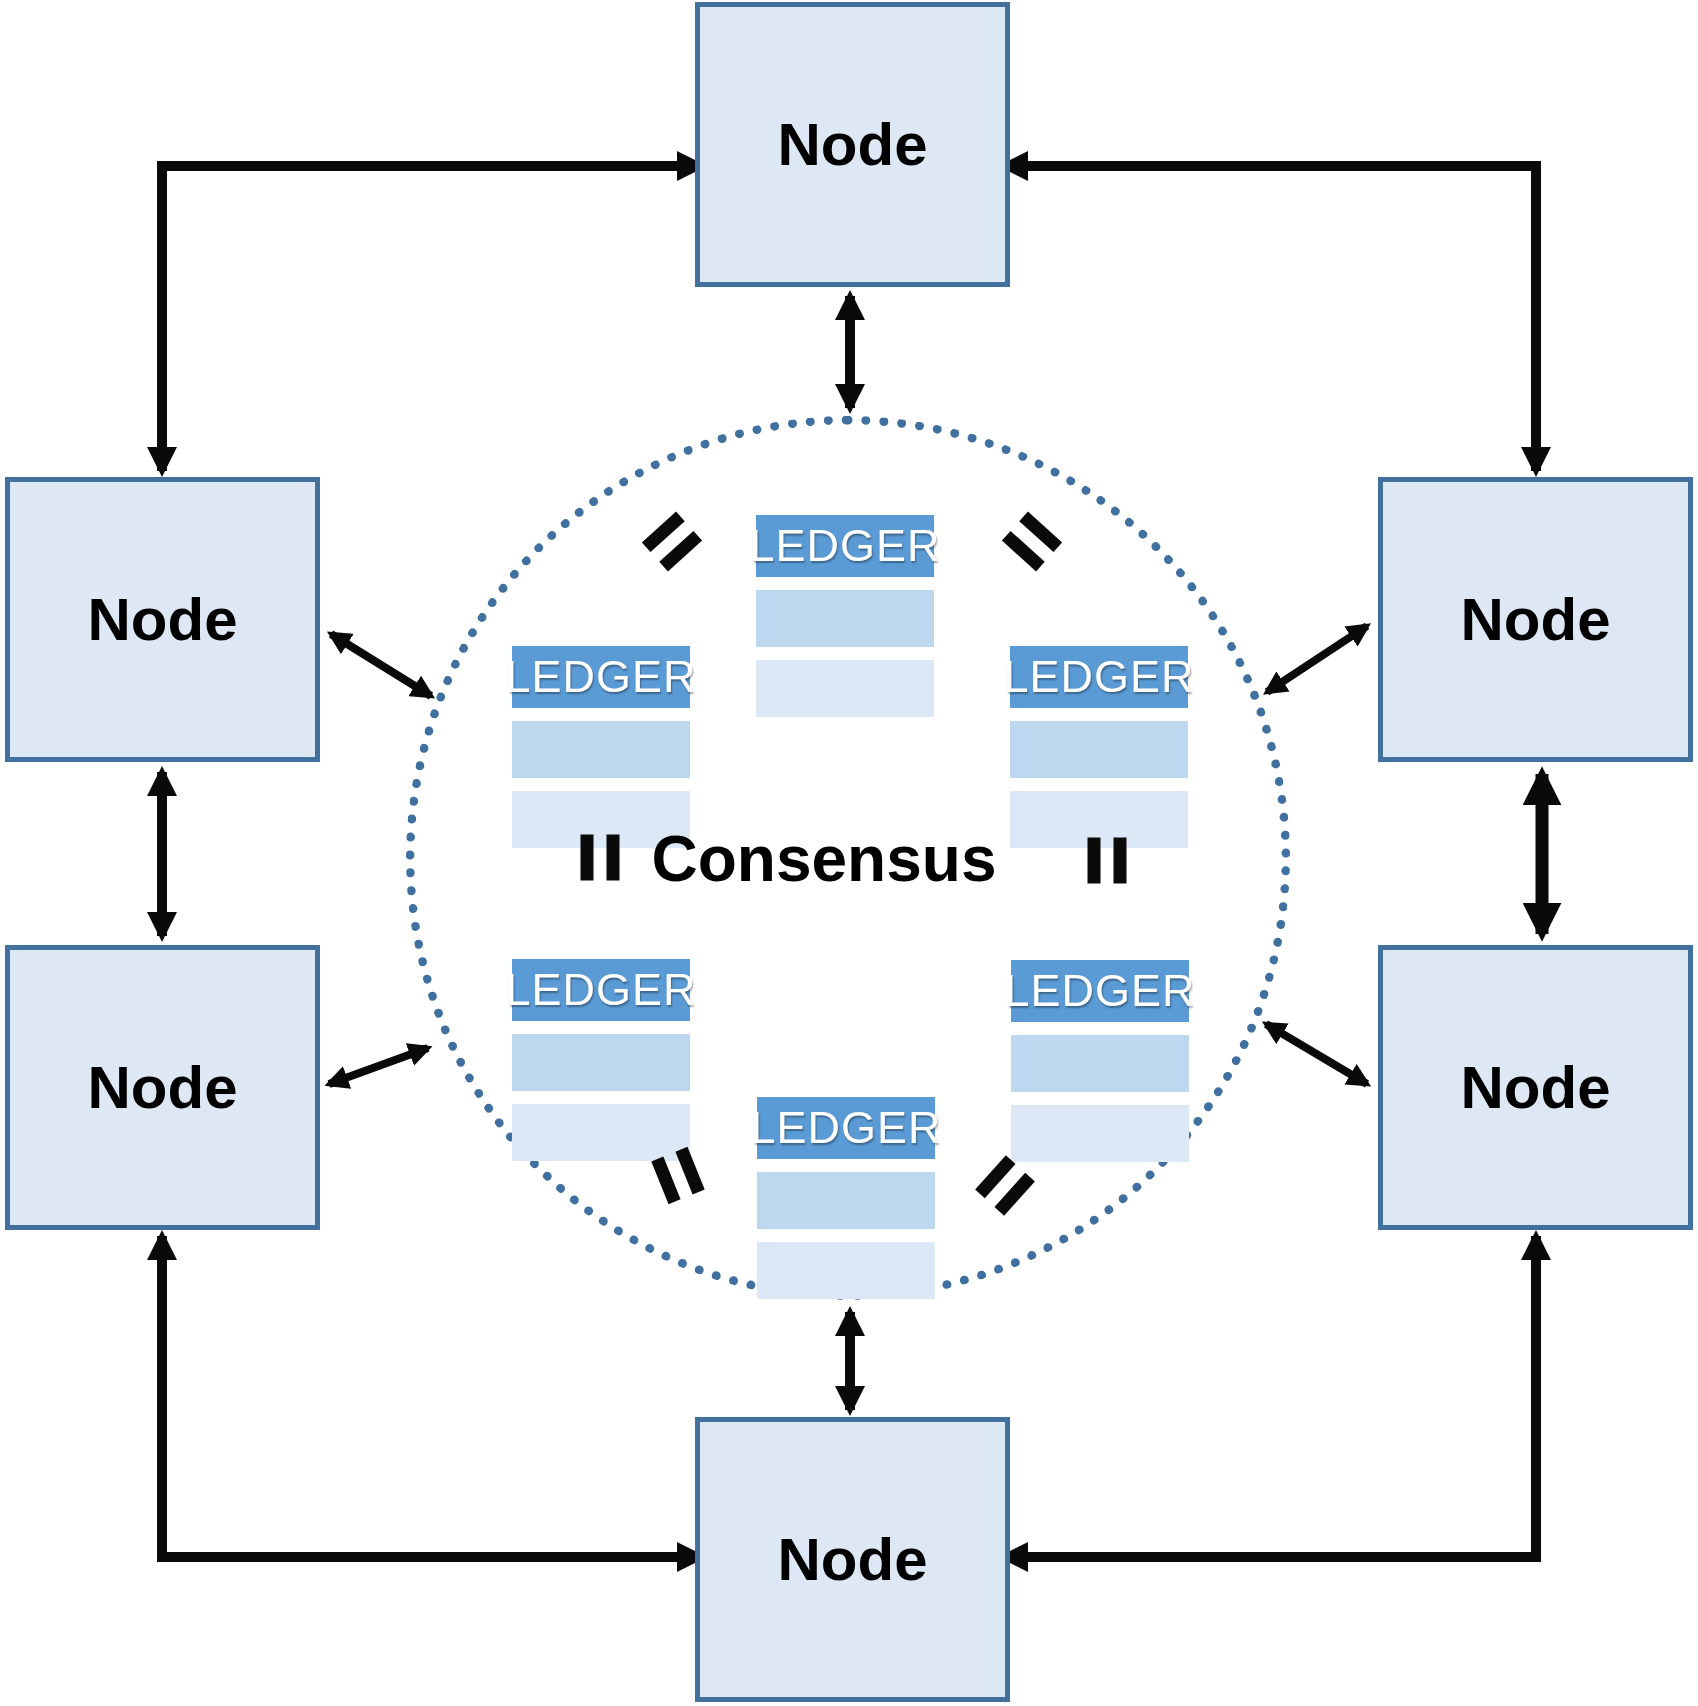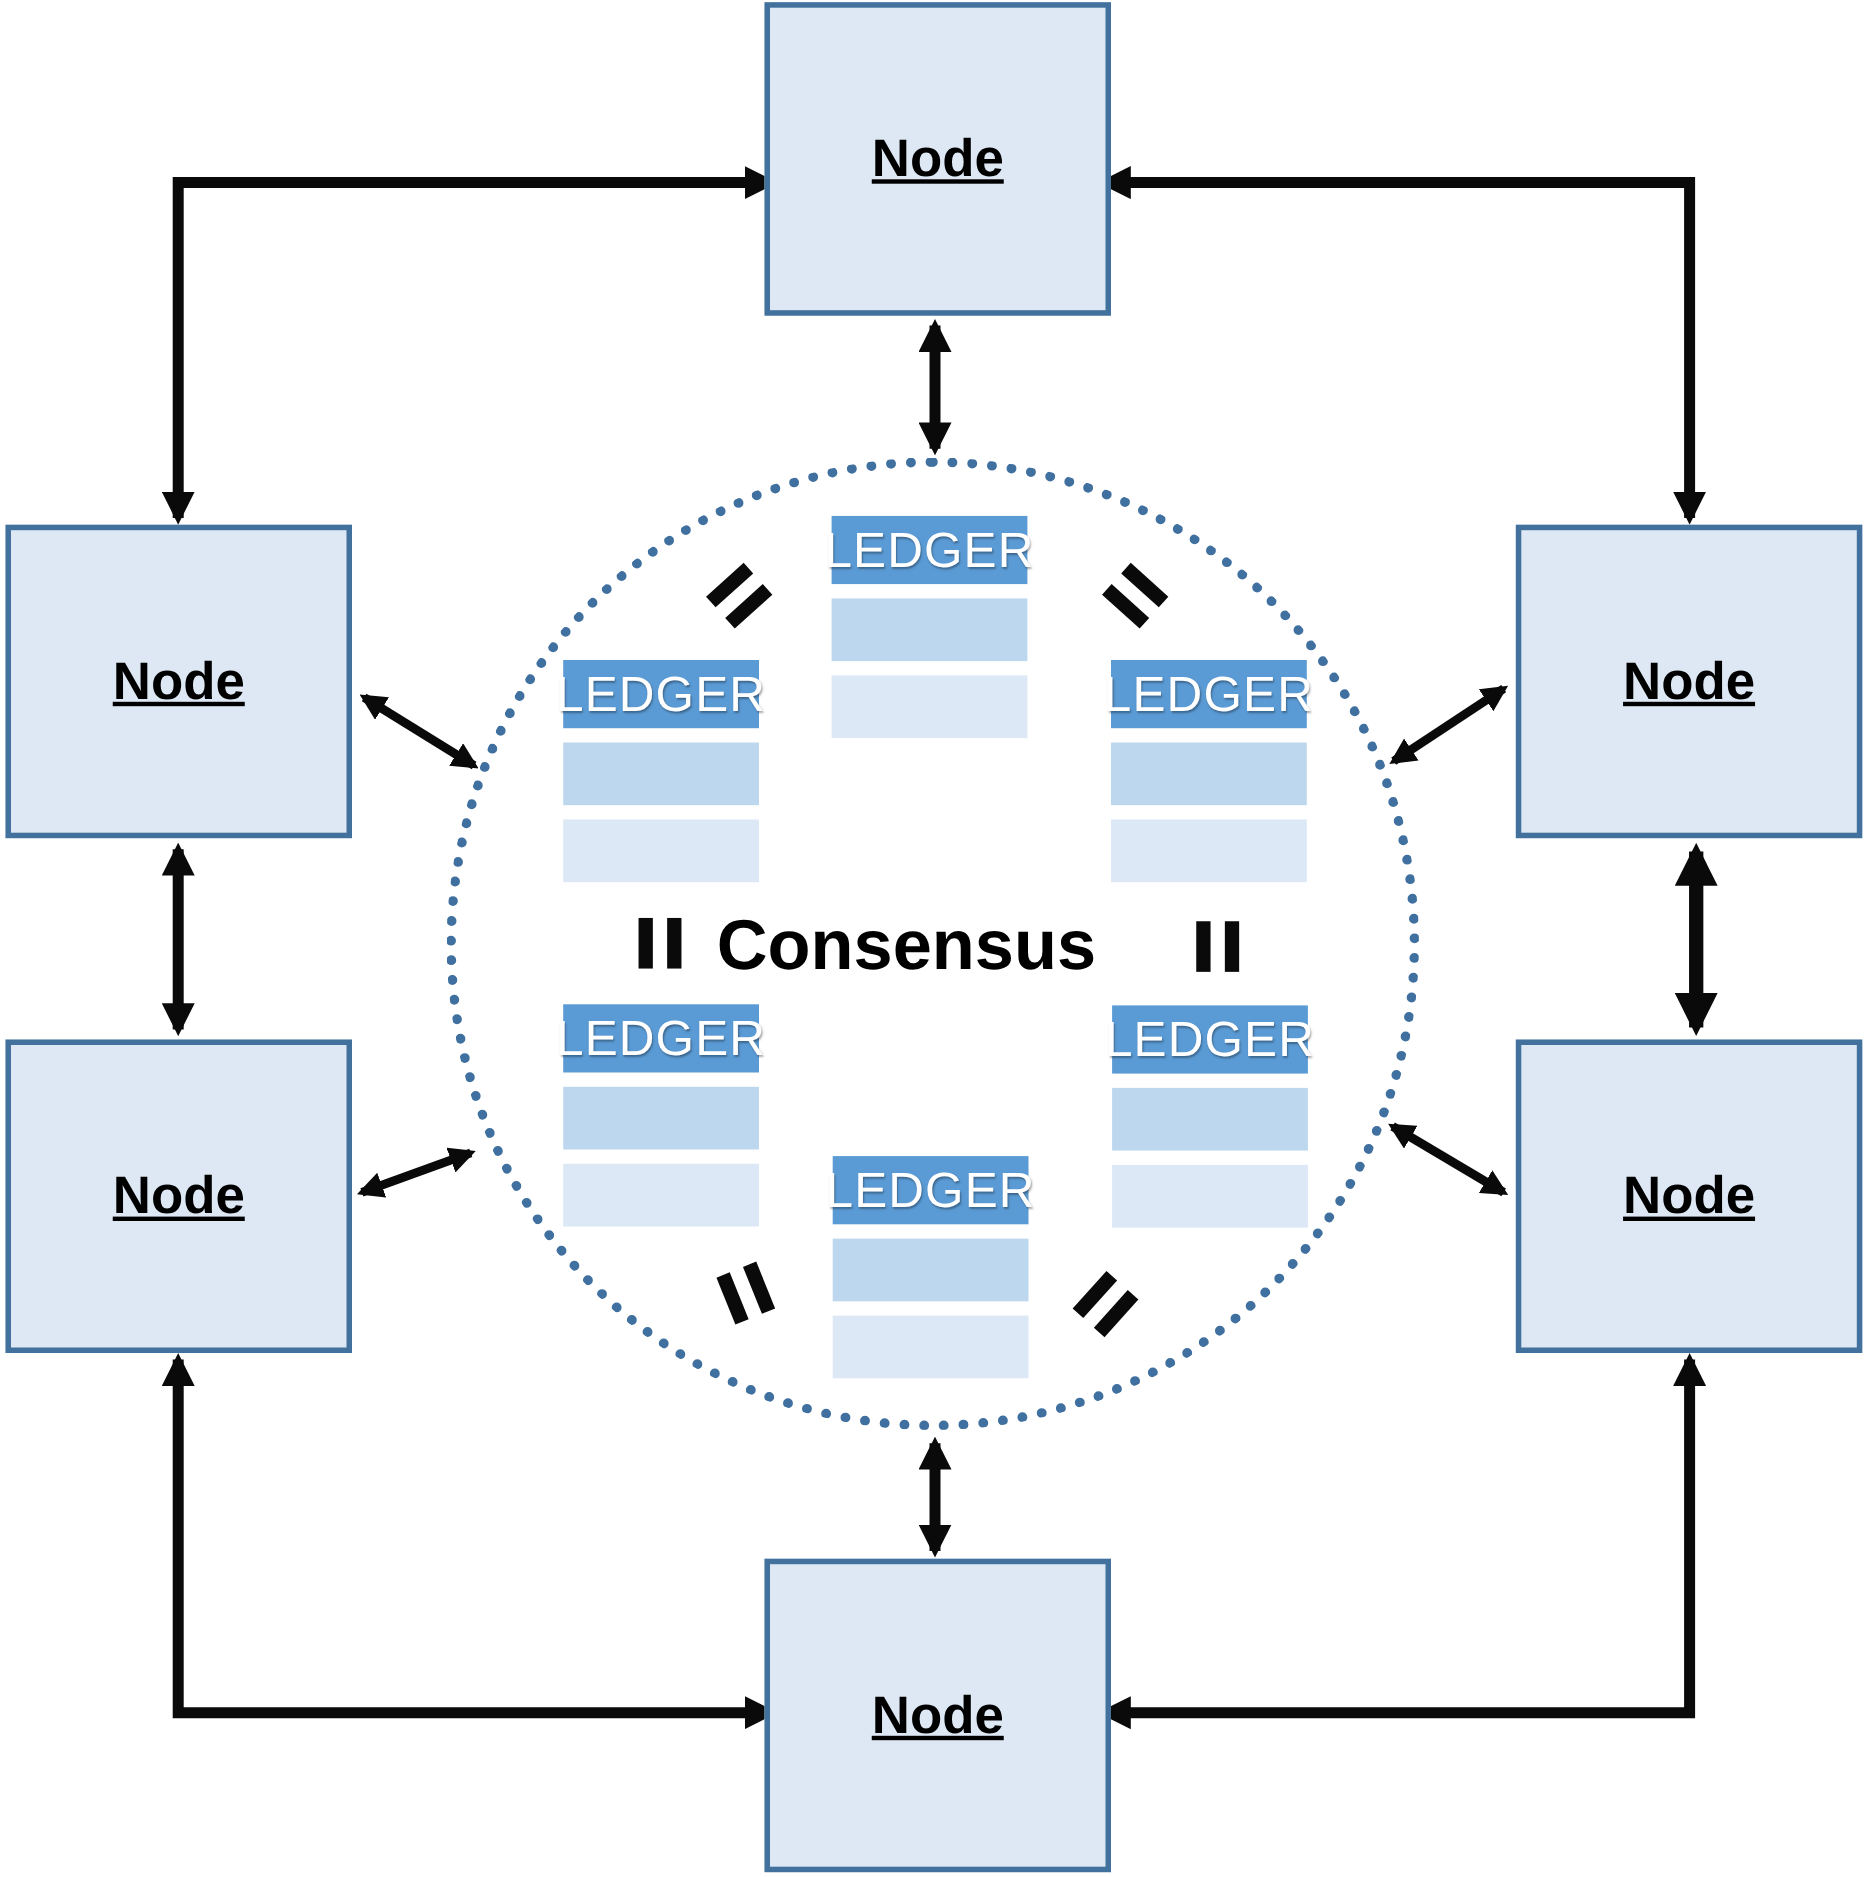--- a/index.html
+++ b/index.html
@@ -37,25 +37,24 @@
     width: 315px;
     height: 285px;
     background: var(--node-fill, #dde8f4);
     border: 5px solid var(--node-border, #41719c);
     box-sizing: border-box;
     display: flex;
     align-items: center;
     justify-content: center;
   }
   .node .node-label {
-    font-size: 48px;
+    font-size: 60px;
     font-weight: 700;
     color: var(--text, #000);
     letter-spacing: 0px;
-    text-decoration: underline;
   }
 
   
   .consensus-circle {
     position: absolute;
     left: 406px;
     top: 416px;
     width: 884px;
     height: 884px;
     border: 9px dotted var(--circle-dot, #40709f);
@@ -82,20 +81,21 @@
   .ledger .ledger-header {
     height: 62px;
     background: var(--ledger-header, #5b9bd5);
     color: #ffffff;
     font-size: 45px;
     letter-spacing: 1px;
     display: flex;
     align-items: center;
     justify-content: center;
     text-shadow: 1px 2px 2px rgba(0,0,0,0.35);
+    margin-top: 46px;
   }
   .ledger .ledger-row {
     height: 57px;
     margin-top: 13px;
   }
   .ledger .row-mid   { background: var(--ledger-row-mid, #bdd7ee); }
   .ledger .row-light { background: var(--ledger-row-light, #dce8f5); }
 
   
   .eq {

